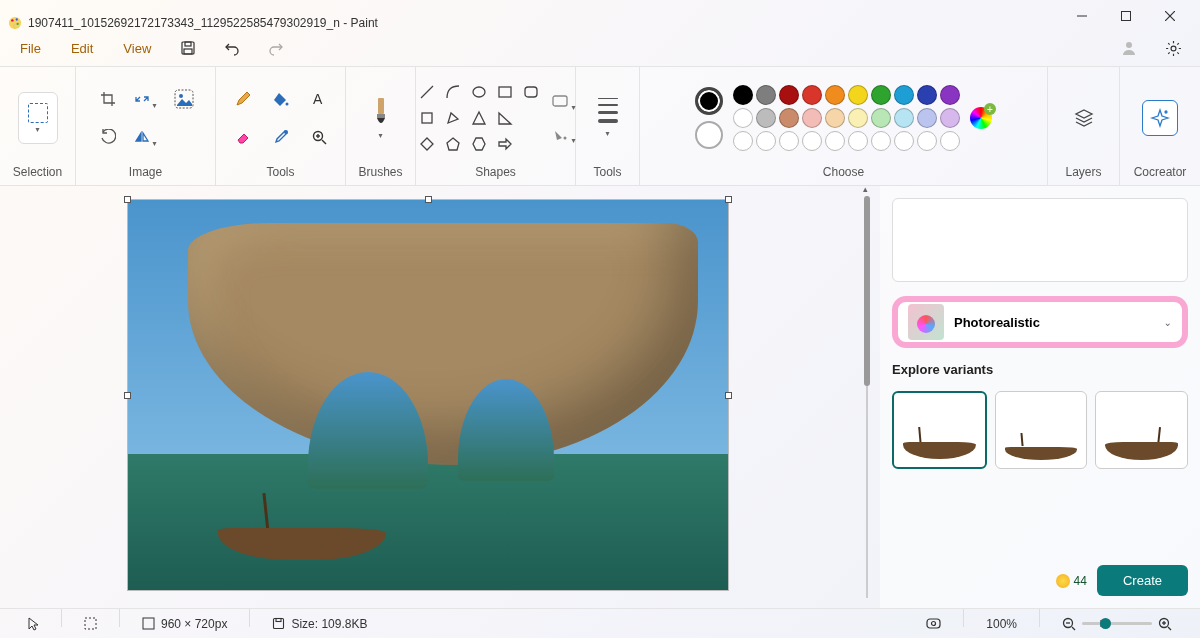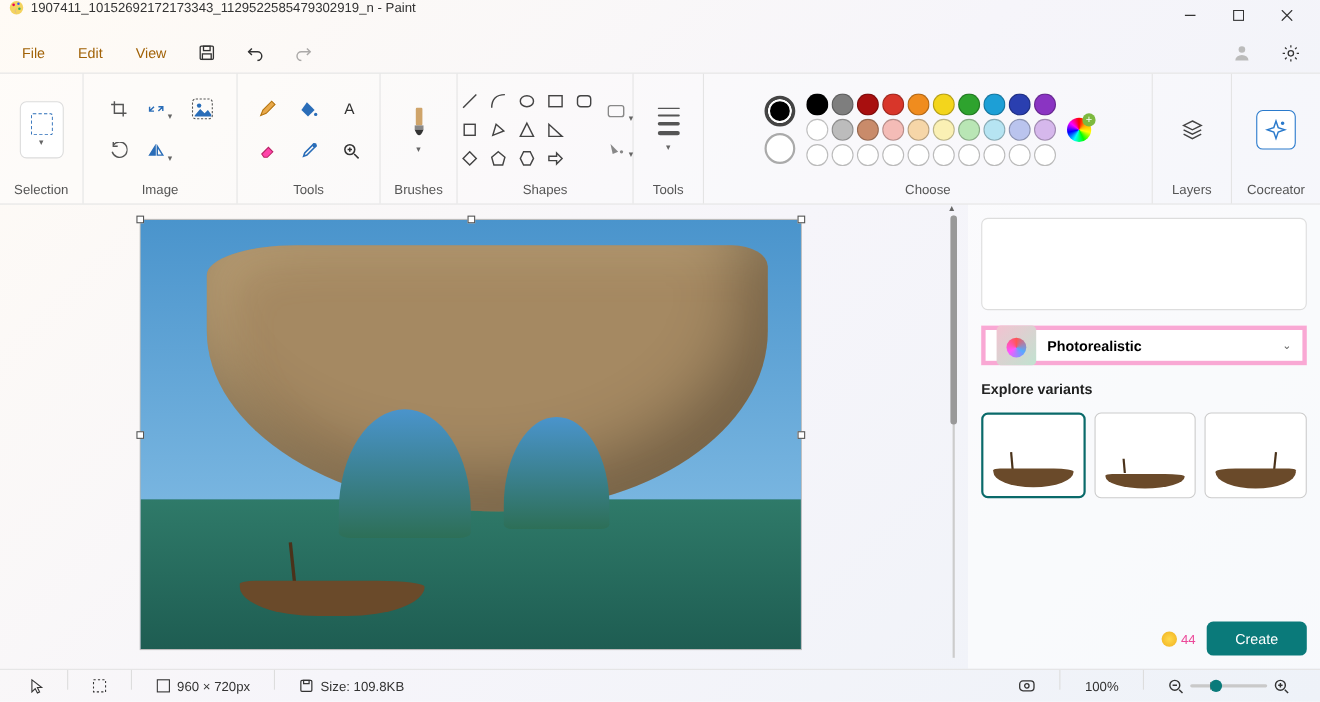--- a/index.html
+++ b/index.html
@@ -1,19 +1,19 @@
 <!DOCTYPE html>
 <html><head>
 <meta charset="utf-8">
 <style>
 * { box-sizing: border-box; margin: 0; padding: 0; font-family: "Segoe UI", Arial, sans-serif; }
 body { width: 1200px; height: 638px; overflow: hidden; background: linear-gradient(135deg, #fffbf5 0%, #f6f5fa 50%, #eef2f8 100%); display: flex; flex-direction: column; }
 
 
-.titlebar { display: flex; align-items: flex-start; height: 30px; padding: 0 8px; gap: 6px; }
+.titlebar { display: flex; align-items: flex-end; height: 30px; padding: 0 8px; gap: 6px; }
 .titlebar .icon { width: 14px; height: 14px; }
 .title-text { font-size: 12px; color: #333; }
 .title-spacer { flex: 1; }
 .window-btns { display: flex; gap: 0; }
 .window-btn { width: 44px; height: 28px; display: flex; align-items: center; justify-content: center; color: #333; }
 .window-btn svg { width: 10px; height: 10px; }
 
 
 .menubar { display: flex; align-items: center; height: 36px; padding: 0 10px; gap: 10px; }
 .menuitem { padding: 4px 10px; font-size: 13px; color: #a16207; }
@@ -72,36 +72,36 @@
 
 .vscroll{position:absolute;right:8px;top:0;bottom:0;width:10px;}
 .vscroll .track{position:absolute;left:4px;top:10px;bottom:10px;width:2px;background:#ccc;}
 .vscroll .thumb{position:absolute;left:2px;top:10px;width:6px;height:190px;background:#999;border-radius:3px;}
 .vscroll .arr{position:absolute;left:1px;font-size:9px;color:#666;}
 
 
 .panel{width:320px;background:rgba(255,255,255,0.55);padding:12px;display:flex;flex-direction:column;gap:14px;}
 .prompt-box{height:84px;background:white;border:1px solid #ddd;border-radius:6px;}
 .panel h4{font-size:13px;font-weight:600;color:#222;}
-.style-row{display:flex;align-items:center;gap:10px;background:white;border:4px solid #f9a8d4;border-radius:0;padding:6px 10px;height:36px;}
+.style-row{display:flex;align-items:center;gap:10px;background:white;border:6px solid #f9a8d4;border-radius:14px;padding:6px 10px;height:52px;}
 .style-thumb{width:36px;height:36px;border-radius:4px;background:linear-gradient(135deg,#f3c2d1,#c0e3d0);position:relative;}
 .style-thumb::after{content:"";position:absolute;left:25%;top:30%;width:50%;height:50%;background:conic-gradient(#f55,#5af,#f5f,#f55);border-radius:50%;}
 .style-name{font-weight:600;font-size:13px;}
 .style-row .drop{margin-left:auto;color:#666;font-size:10px;}
 .variants{display:flex;gap:8px;}
 .variant{flex:1;height:78px;background:white;border:1px solid #ccc;border-radius:6px;display:flex;align-items:center;justify-content:center;position:relative;}
 .variant.selected{border:2px solid #0a6a6a;}
 .variant .vs{position:absolute;bottom:8px;left:10%;right:10%;height:42%;}
 .variant .vs .vh{position:absolute;left:0;right:0;bottom:0;height:55%;background:#6a4a2a;border-radius:10% 30% 60% 60% / 10% 20% 100% 100%;}
 .variant .vs .vm{position:absolute;left:22%;bottom:44%;width:2px;height:60%;background:#4a321a;transform:rotate(-5deg);}
 .variant.c .vs .vh{border-radius:30% 10% 60% 60% / 20% 10% 100% 100%;}
 .variant.c .vs .vm{left:auto;right:25%;transform:rotate(6deg);}
 
 .panel-footer{margin-top:auto;display:flex;align-items:center;justify-content:flex-end;gap:10px;}
-.credits{display:flex;align-items:center;gap:4px;font-size:12px;color:#ec4899;}
+.credits{display:flex;align-items:center;gap:4px;font-size:12px;color:#14532d;}
 .credits .coin{width:14px;height:14px;border-radius:50%;background:radial-gradient(circle,#ffd94a,#f0b020);}
 .create-btn{background:#0a7a7a;color:white;border:none;border-radius:6px;padding:8px 26px;font-size:13px;}
 
 
 .statusbar{height:30px;display:flex;padding:0 14px;gap:8px;font-size:12px;color:#333;border-top:1px solid #e4e4e4;}
 .statusbar .cell{display:flex;align-items:center;gap:6px;border-right:none; padding:0 14px;}
 .statusbar .sep{width:1px;height:18px;background:#ddd;}
 .statusbar .spacer{flex:1;}
 .zoom-slider{display:flex;align-items:center;gap:8px;}
 .zoom-track{width:70px;height:3px;background:#c9c9c9;border-radius:2px;position:relative;}

